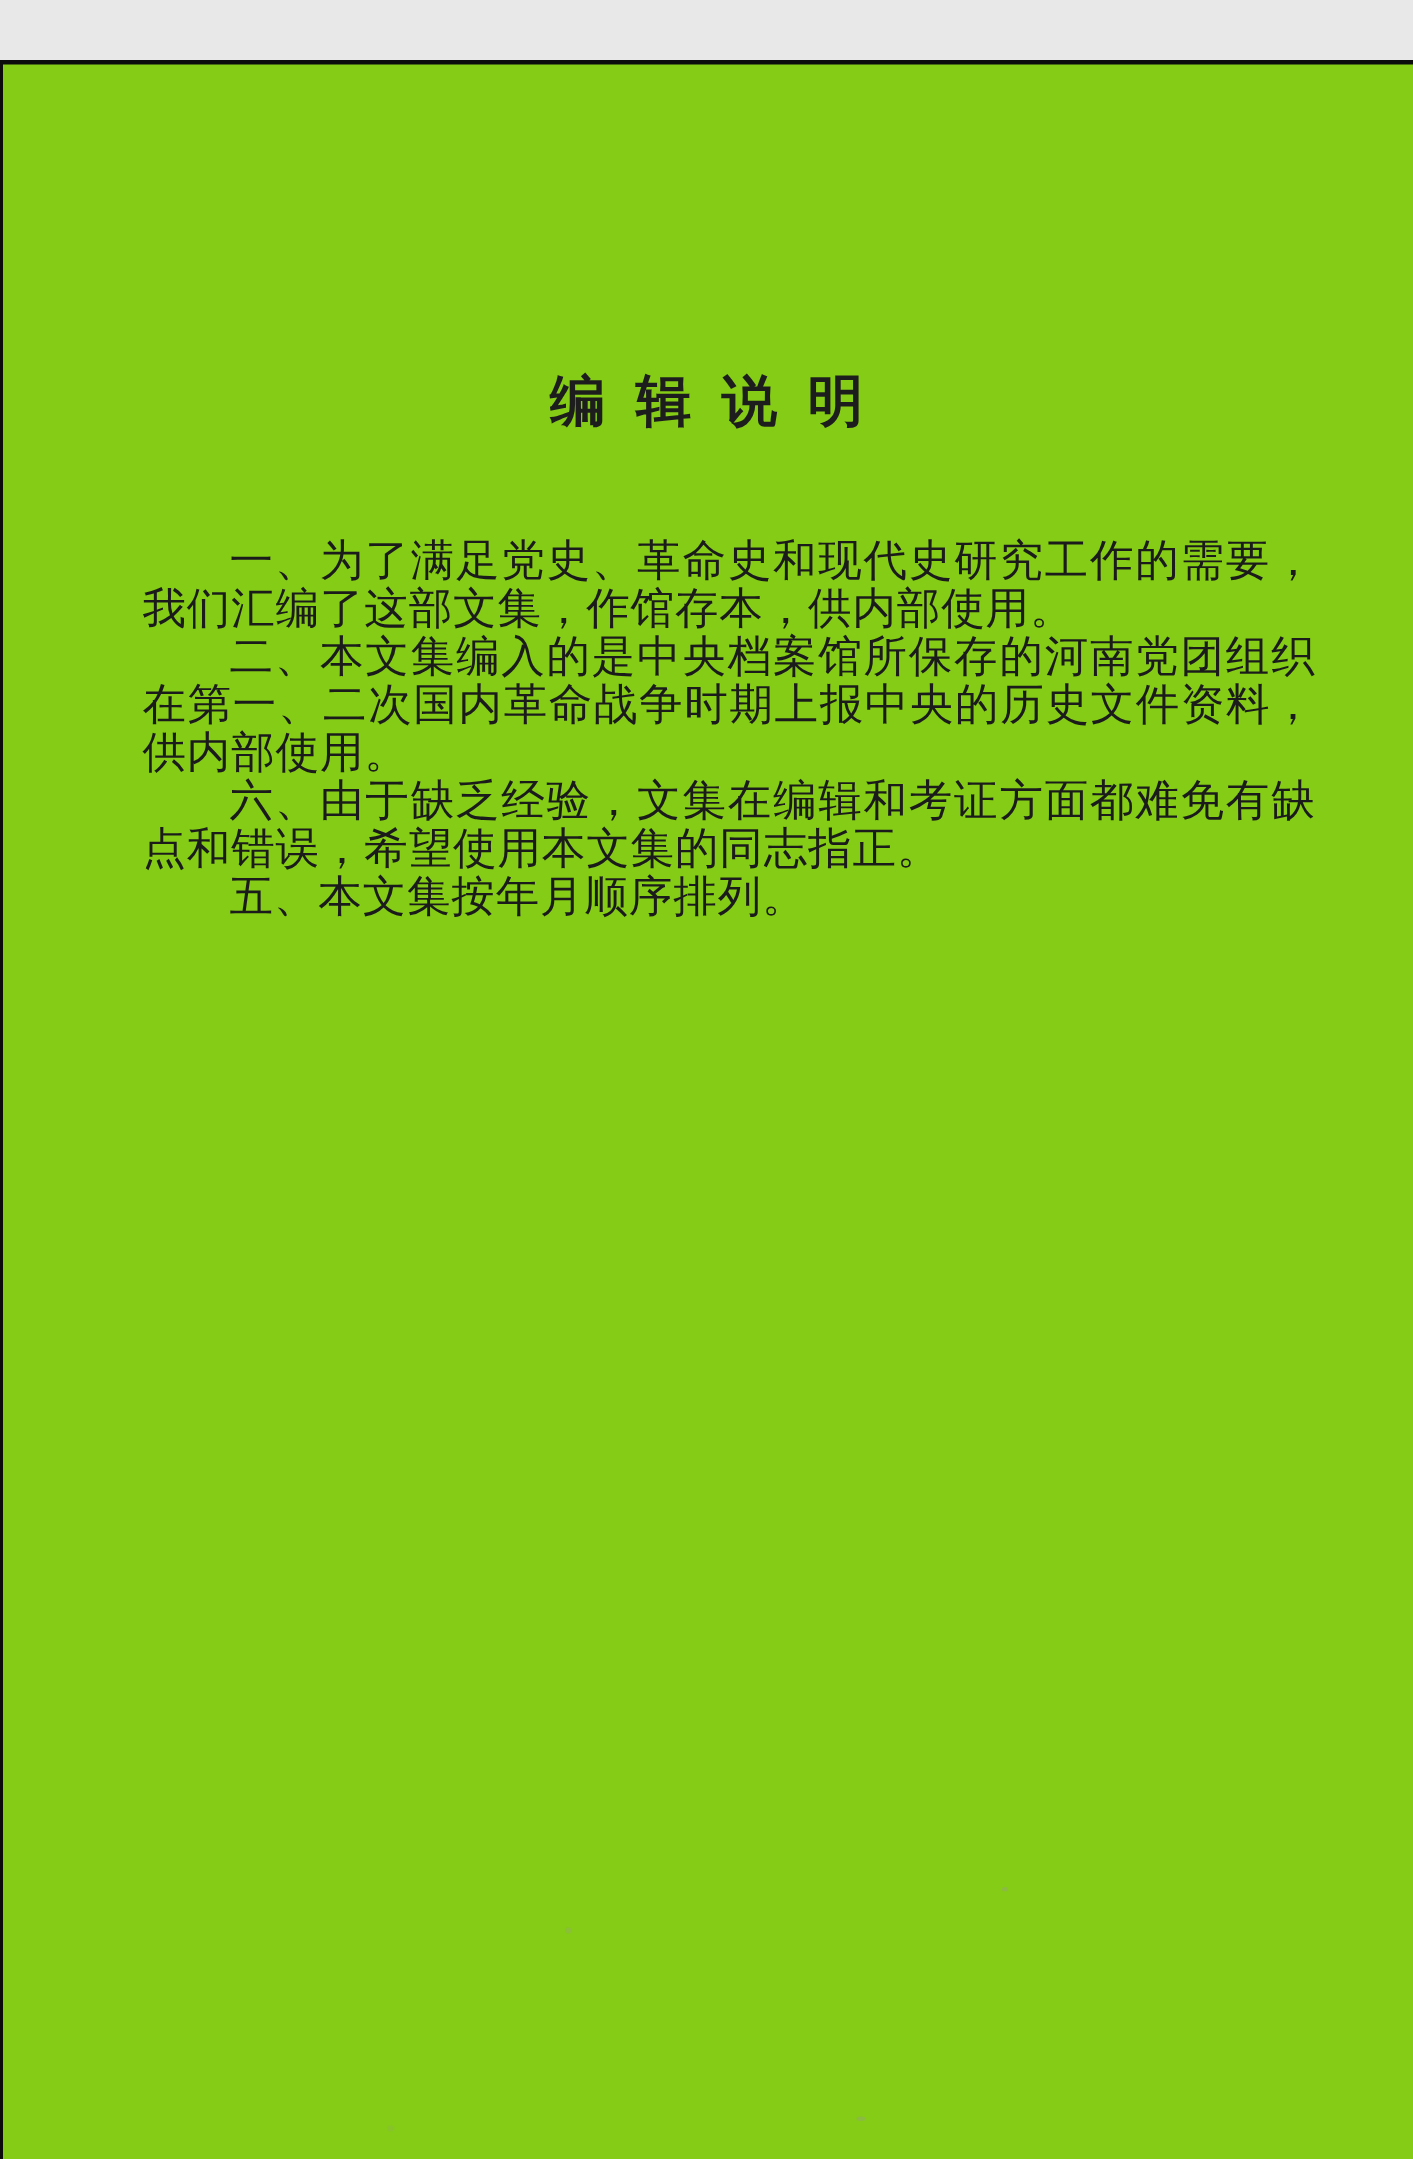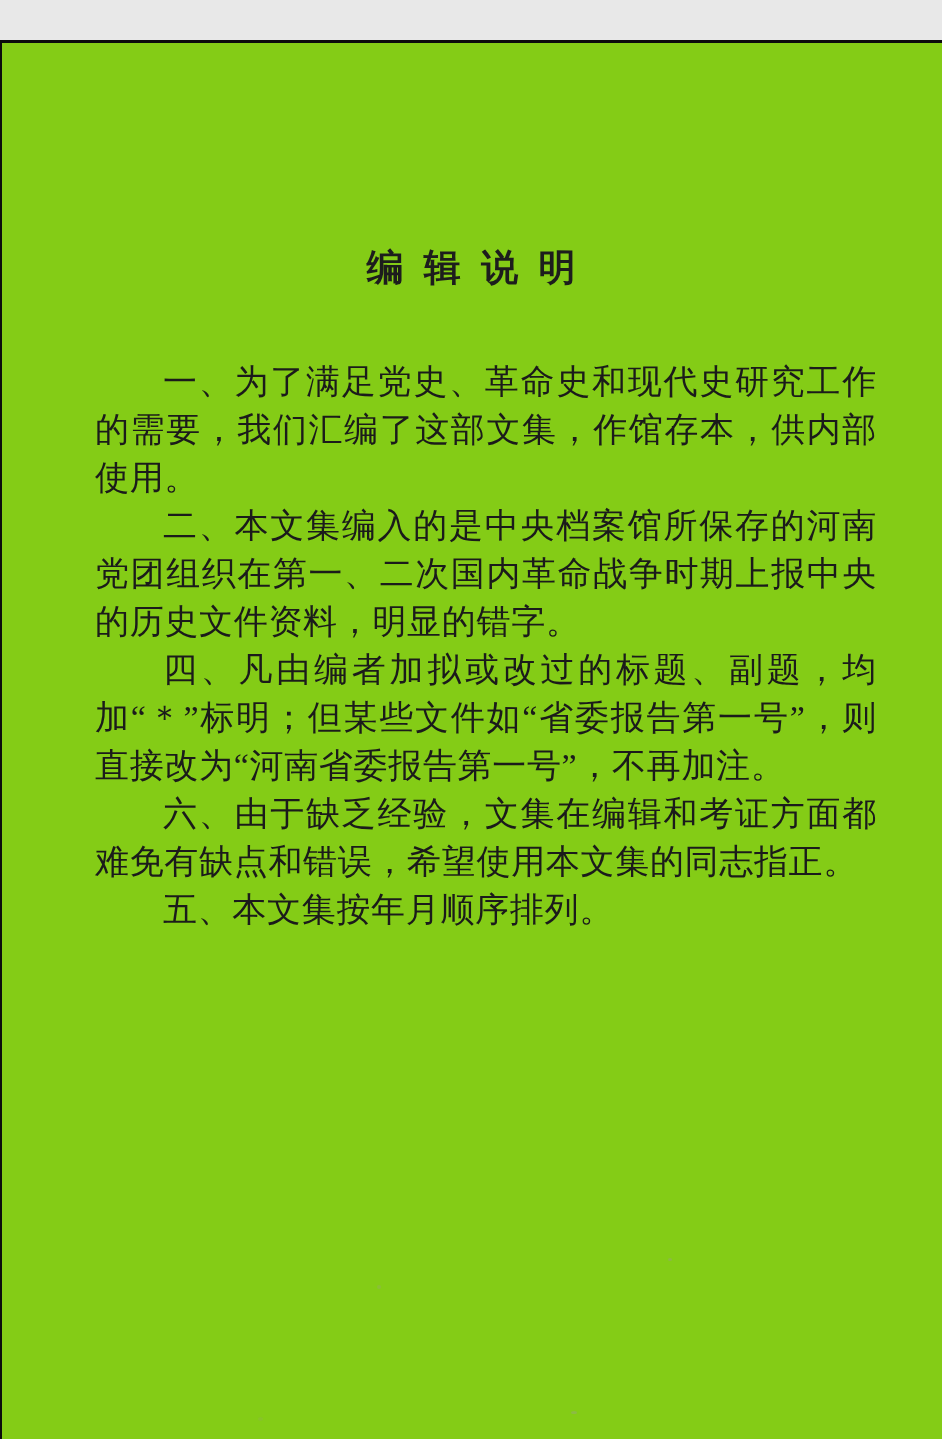--- a/index.html
+++ b/index.html
@@ -34,22 +34,22 @@
     color: #1d1d1d;
     letter-spacing: 0.55em;
     text-indent: 0.55em; 
     white-space: nowrap;
   }
   .content {
     position: absolute;
     top: 318px;
     left: 95px;
     width: 782px;
-    font-size: 34px;
-    line-height: 48px;
+    font-size: 29px;
+    line-height: 32px;
     color: #1b1b1b;
     text-align: justify;
     text-justify: inter-character;
   }
   .para {
     margin: 0;
     text-indent: 2em;
     letter-spacing: 0.02em;
   }
   
@@ -69,22 +69,21 @@
 
 <div class="page">
   <div class="edge edge-top"></div>
   <div class="edge edge-left"></div>
   <div class="edge edge-bottom"></div>
 
   <h1 class="title">编辑说明</h1>
 
   <div class="content">
     <p class="para">一、为了满足党史、革命史和现代史研究工作的需要，我们汇编了这部文集，作馆存本，供内部使用。</p>
-    <p class="para">二、本文集编入的是中央档案馆所保存的河南党团组织在第一、二次国内革命战争时期上报中央的历史文件资料，明显的错字。</p>
-    <p class="para">四、凡由编者加拟或改过的标题、副题，均加“＊”标明；但某些文件如“省委报告第一号”，则直接改为“河南省委报告第一号”，不再加注。</p>
+    <p class="para">二、本文集编入的是中央档案馆所保存的河南党团组织在第一、二次国内革命战争时期上报中央的历史文件资料，供内部使用。</p>
     <p class="para">六、由于缺乏经验，文集在编辑和考证方面都难免有缺点和错误，希望使用本文集的同志指正。</p>
     <p class="para">五、本文集按年月顺序排列。</p>
   </div>
 
   <div class="speck speck-1"></div>
   <div class="speck speck-2"></div>
   <div class="speck speck-3"></div>
   <div class="speck speck-4"></div>
 </div>
 

